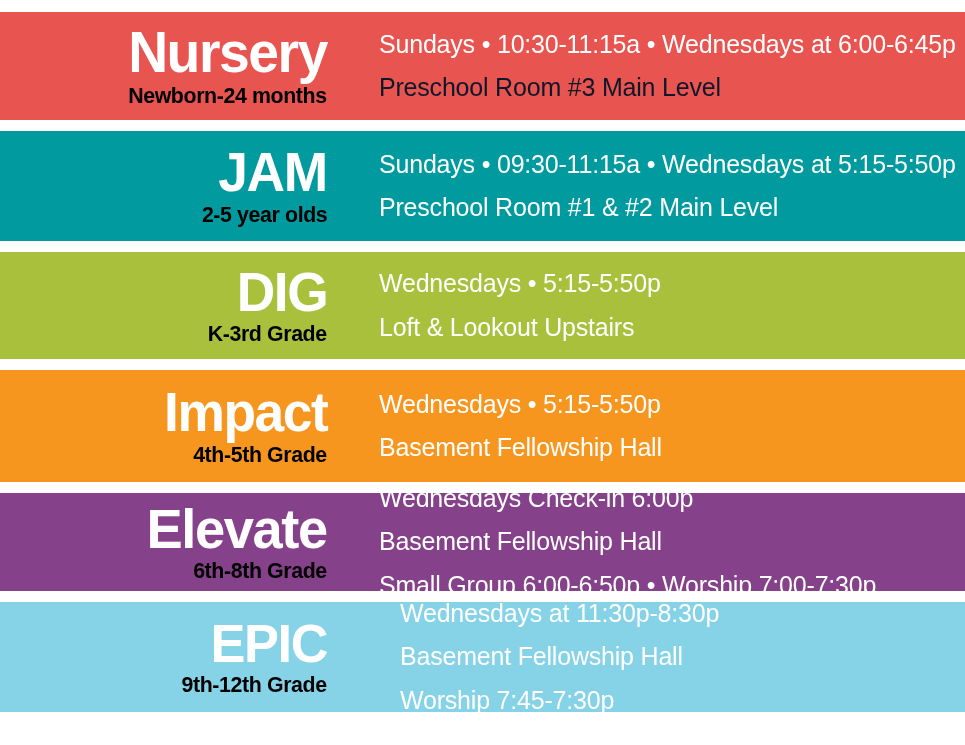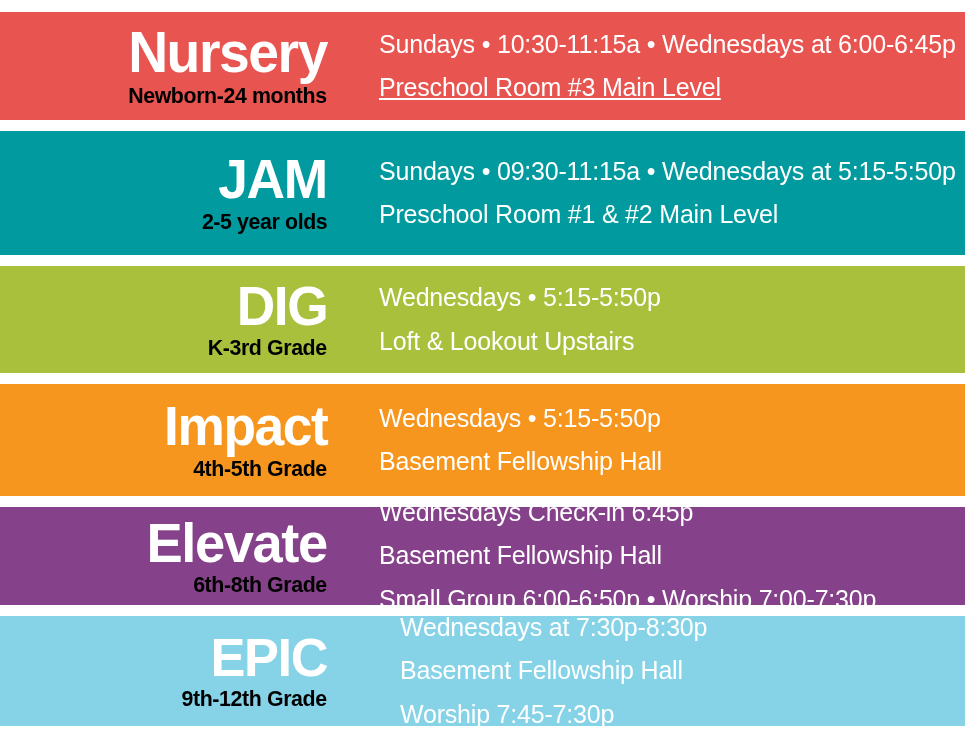--- a/index.html
+++ b/index.html
@@ -32,21 +32,21 @@
     flex-direction: row;
     align-items: stretch;
     width: 100%;
     box-sizing: border-box;
     margin-bottom: 11px;
   }
   .band:last-child { margin-bottom: 0; }
 
   
   .band.h-nursery  { height: 108px; }
-  .band.h-jam      { height: 124px; }
+  .band.h-jam      { height: 110px; }
   .band.h-dig      { height: 107px; }
   .band.h-impact   { height: 112px; }
   .band.h-elevate  { height: 98px; }
   .band.h-epic     { height: 110px; }
 
   .band-left {
     width: 345px;
     min-width: 345px;
     box-sizing: border-box;
     padding-right: 18px;
@@ -120,21 +120,21 @@
 
 <div id="board">
 
   <div class="band h-nursery" style="background: rgb(232, 84, 79);">
     <div class="band-left">
       <div class="program-name sz-nursery" style="color: rgb(255, 255, 255);">Nursery</div>
       <div class="program-sub" style="color: rgb(0, 0, 0);">Newborn-24 months</div>
     </div>
     <div class="band-right">
       <div class="detail-line" style="color: rgb(255, 255, 255);">Sundays • 10:30-11:15a • Wednesdays at 6:00-6:45p</div>
-      <div class="detail-line" style="color: #ffffff; text-decoration: underline;">Preschool Room #3 Main Level</div>
+      <div class="detail-line" style="color: #0f172a;">Preschool Room #3 Main Level</div>
     </div>
   </div>
 
   <div class="band h-jam" style="background: rgb(1, 154, 158);">
     <div class="band-left">
       <div class="program-name sz-jam" style="color: rgb(255, 255, 255);">JAM</div>
       <div class="program-sub" style="color: rgb(0, 0, 0);">2-5 year olds</div>
     </div>
     <div class="band-right">
       <div class="detail-line" style="color: rgb(255, 255, 255);">Sundays • 09:30-11:15a • Wednesdays at 5:15-5:50p</div>
@@ -163,31 +163,31 @@
       <div class="detail-line" style="color: rgb(255, 255, 255);">Basement Fellowship Hall</div>
     </div>
   </div>
 
   <div class="band h-elevate" style="background: rgb(133, 65, 137);">
     <div class="band-left">
       <div class="program-name sz-elevate" style="color: rgb(255, 255, 255);">Elevate</div>
       <div class="program-sub" style="color: rgb(0, 0, 0);">6th-8th Grade</div>
     </div>
     <div class="band-right">
-      <div class="detail-line" style="color: rgb(255, 255, 255);">Wednesdays Check-in 6:45p</div>
+      <div class="detail-line" style="color: rgb(255, 255, 255);">Wednesdays Check-in 6:00p</div>
       <div class="detail-line" style="color: rgb(255, 255, 255);">Basement Fellowship Hall</div>
       <div class="detail-line" style="color: rgb(255, 255, 255); text-decoration: underline;">Small Group 6:00-6:50p • Worship 7:00-7:30p</div>
     </div>
   </div>
 
   <div class="band h-epic" style="background: rgb(134, 211, 232); gap: 21px;">
     <div class="band-left">
       <div class="program-name sz-epic" style="color: rgb(255, 255, 255);">EPIC</div>
       <div class="program-sub" style="color: rgb(0, 0, 0);">9th-12th Grade</div>
     </div>
     <div class="band-right">
-      <div class="detail-line" style="color: rgb(255, 255, 255);">Wednesdays at 7:30p-8:30p</div>
+      <div class="detail-line" style="color: rgb(255, 255, 255);">Wednesdays at 11:30p-8:30p</div>
       <div class="detail-line" style="color: rgb(255, 255, 255);">Basement Fellowship Hall</div>
       <div class="detail-line" style="color: rgb(255, 255, 255);">Worship 7:45-7:30p</div>
     </div>
   </div>
 
 </div>
 
 </body></html>

